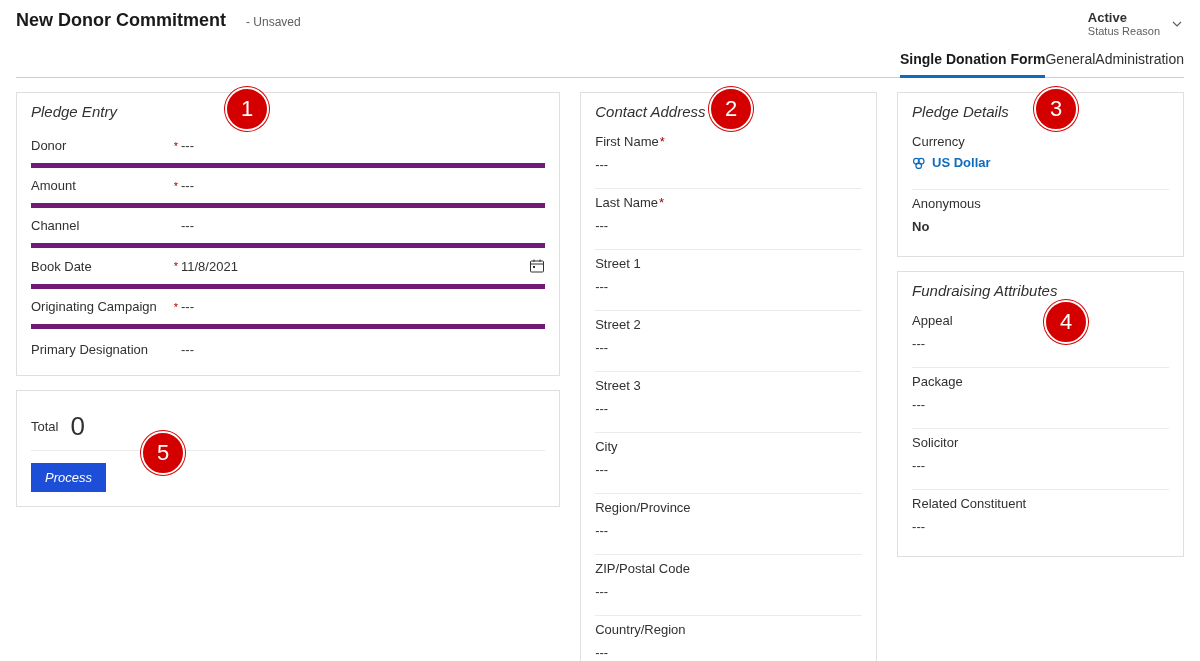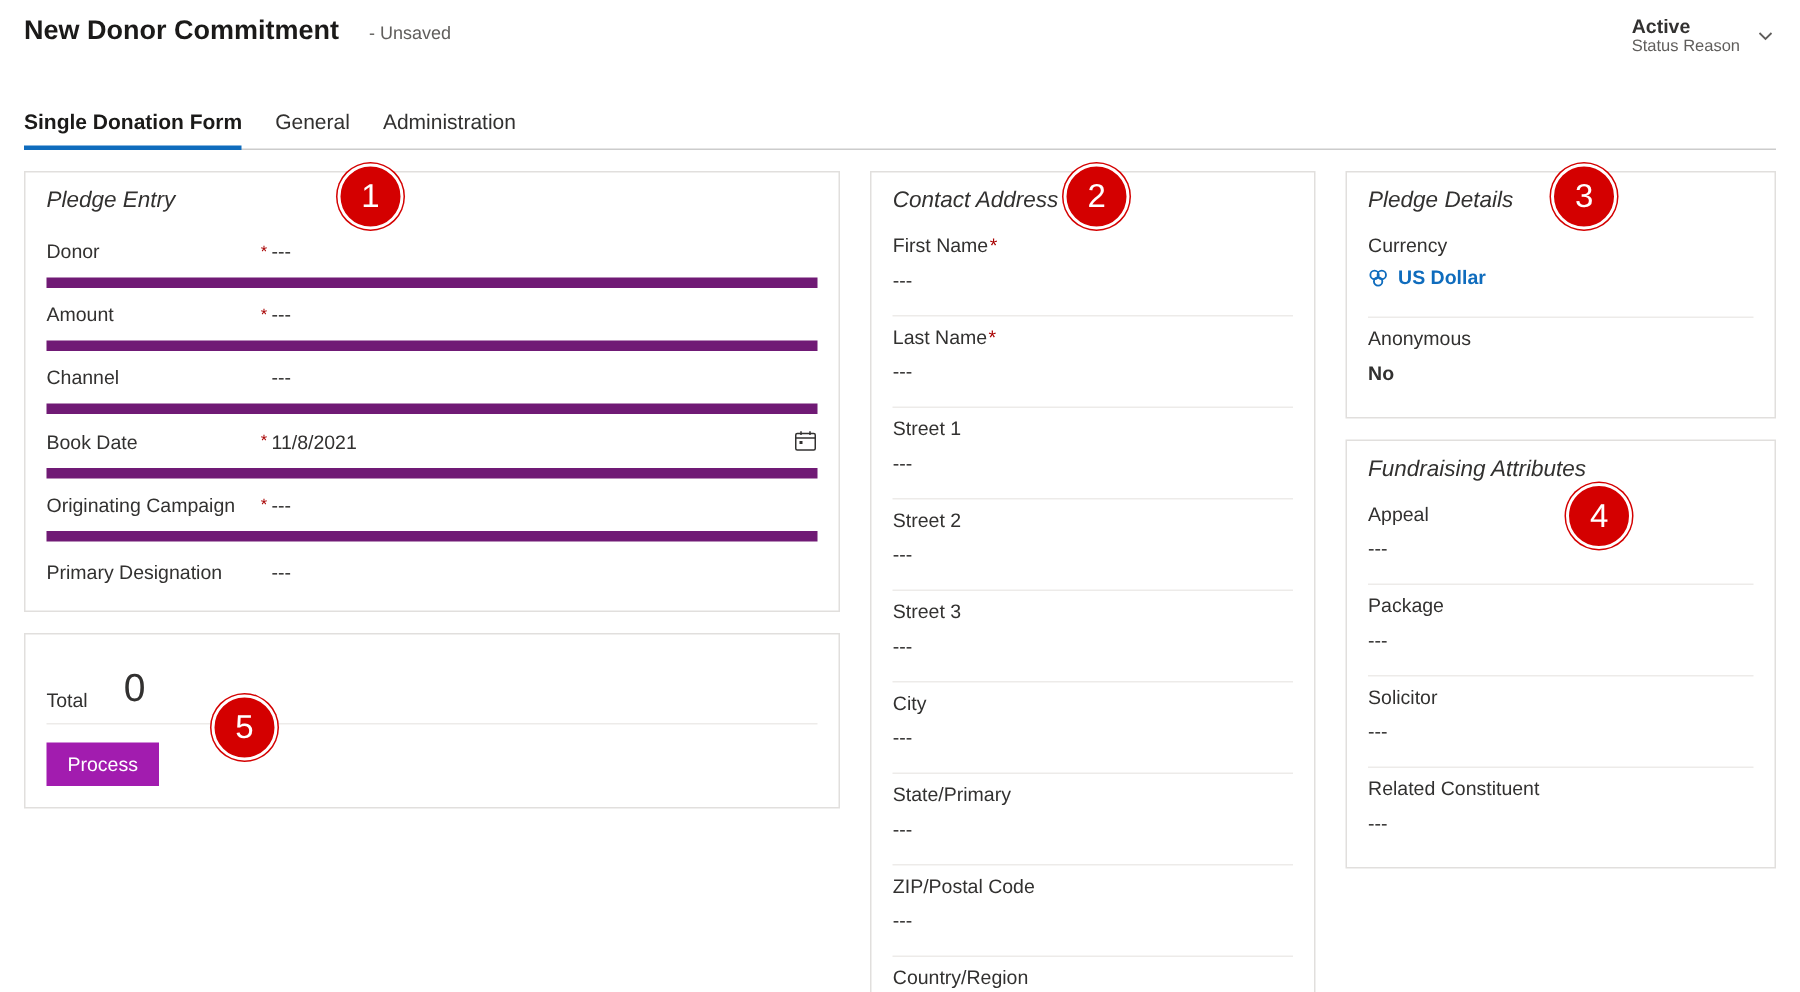--- a/index.html
+++ b/index.html
@@ -27,24 +27,24 @@
   .status-value { font-size: 13px; font-weight: 600; color: #323130; }
   .status-label { font-size: 11px; color: #605e5c; }
   .chevron {
     width: 14px; height: 14px;
     display: inline-flex; align-items: center; justify-content: center;
     color: #605e5c;
   }
   
   .tabs {
     display: flex;
-    gap: 22px;
     border-bottom: 1px solid #ccc;
     padding: 0 0 0 0;
-    margin-top: 22px;
+    margin-top: 0;
+    justify-content: flex-end;
   }
   .tab {
     padding: 8px 0 10px 0;
     font-size: 14px;
     color: #323130;
     cursor: pointer;
     position: relative;
   }
   .tab.active {
     font-weight: 600;
@@ -79,21 +79,21 @@
     font-size: 15px;
     font-weight: 400;
     color: #323130;
     margin: 0 0 8px 0;
     font-style: italic;
   }
   
   .row2 {
     display: flex;
     align-items: center;
-    border-bottom: 7px solid #701a75;
+    border-bottom: 5px solid #701a75;
     padding: 10px 0;
     min-height: 40px;
   }
   .row2:last-child { border-bottom: none; }
   .row2 .lbl {
     width: 140px;
     font-size: 13px;
     color: #323130;
     display: flex;
     align-items: flex-start;
@@ -140,35 +140,36 @@
     gap: 6px;
     margin-top: 6px;
   }
   .currency-icon {
     width: 14px; height: 14px;
     display: inline-block;
   }
   
   .total-row {
     display: flex;
-    align-items: flex-end;
-    gap: 24px;
+    align-items: center;
+    gap: 12px;
     padding: 10px 0 8px 0;
     border-bottom: 1px solid #edebe9;
   }
   .total-label { font-size: 13px; color: #323130; }
   .total-value { font-size: 26px; font-weight: 300; color: #323130; }
   .process-btn {
-    background: #a21caf;
+    background: #1d4ed8;
     color: #fff;
     border: none;
     padding: 7px 14px;
     font-size: 13px;
     cursor: pointer;
     margin: 12px 0 8px 0;
+    font-style: italic;
   }
   
   .badge {
     position: absolute;
     width: 44px; height: 44px;
     border-radius: 50%;
     background: #d40000;
     color: #fff;
     font-size: 22px;
     font-weight: 400;
@@ -301,21 +302,21 @@
       </div>
       <div class="srow">
         <div class="slabel">Street 3</div>
         <div class="sval">---</div>
       </div>
       <div class="srow">
         <div class="slabel">City</div>
         <div class="sval">---</div>
       </div>
       <div class="srow">
-        <div class="slabel">State/Primary</div>
+        <div class="slabel">Region/Province</div>
         <div class="sval">---</div>
       </div>
       <div class="srow">
         <div class="slabel">ZIP/Postal Code</div>
         <div class="sval">---</div>
       </div>
       <div class="srow" style="border-bottom:none;">
         <div class="slabel">Country/Region</div>
         <div class="sval">---</div>
       </div>

